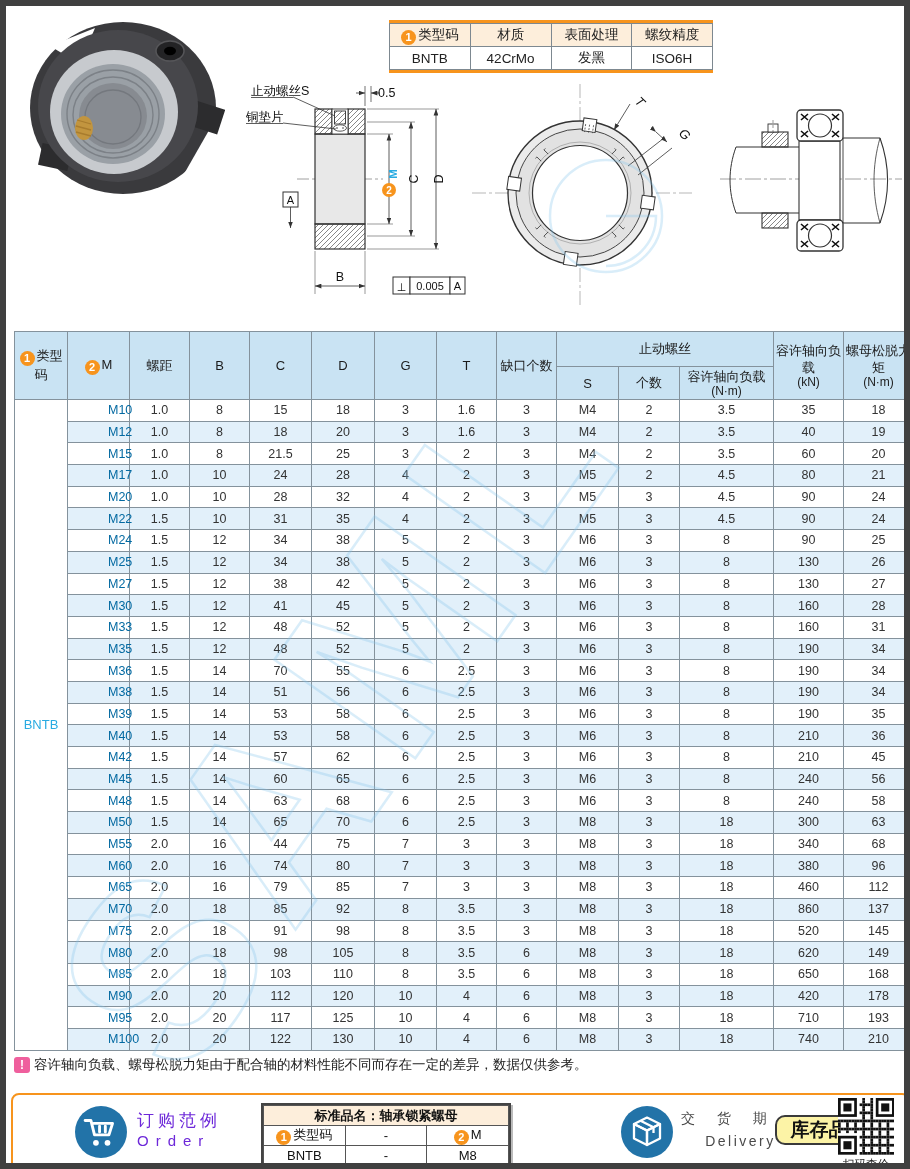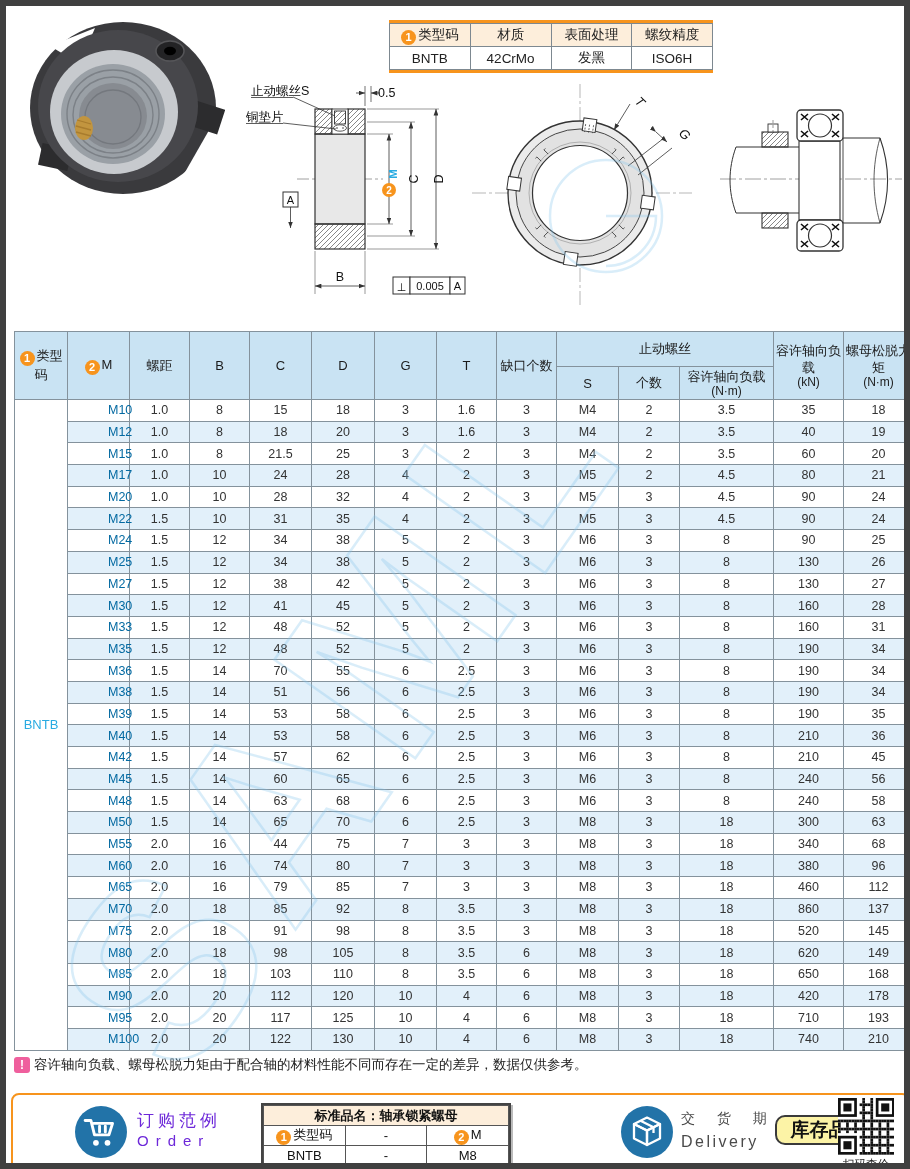--- a/index.html
+++ b/index.html
@@ -47,21 +47,21 @@
   .order-titles { position:absolute; left:124px; top:14px; color:#6d28d9; }
   .order-titles .cn { font-size:17px; letter-spacing:4px; }
   .order-titles .en { font-size:15px; letter-spacing:7px; }
   .order-table { position:absolute; left:248px; top:8px; width:250px; border:2px solid #444; background:#fff; box-shadow:2px 2px 0 #bbb; }
   .order-table table { width:100%; border-collapse:collapse; table-layout:fixed; }
   .order-table td { border:1px solid #555; height:20px; text-align:center; font-size:13px; color:#111; }
   .order-table .ot-title { background:#fdeedb; font-weight:bold; }
   .delivery-circle { left:608px; top:11px; }
   .delivery-titles { position:absolute; left:668px; top:15px; color:#4a4a4a; }
   .delivery-titles .cn { font-size:14px; letter-spacing:9px; }
-  .delivery-titles .en { font-size:16px; letter-spacing:2.5px; margin-top:5px; }
+  .delivery-titles .en { font-size:14px; letter-spacing:2.5px; margin-top:5px;text-align:right; }
   .stock-badge { position:absolute; left:762px; top:20px; width:88px; height:30px; background:#fcf3a6; border:2px solid #3a3a3a; border-radius:10px; text-align:center; line-height:26px; font-size:19px; font-weight:bold; color:#111; }
   .qr-wrap { position:absolute; left:823px; top:3px; width:60px; text-align:center; }
   .qr-wrap svg { display:block; margin:0 auto; background:#fff; }
   .qr-label { font-size:11.5px; color:#222; margin-top:2px; }
 </style>
 </head>
 <body>
 
 <div class="page">
 

